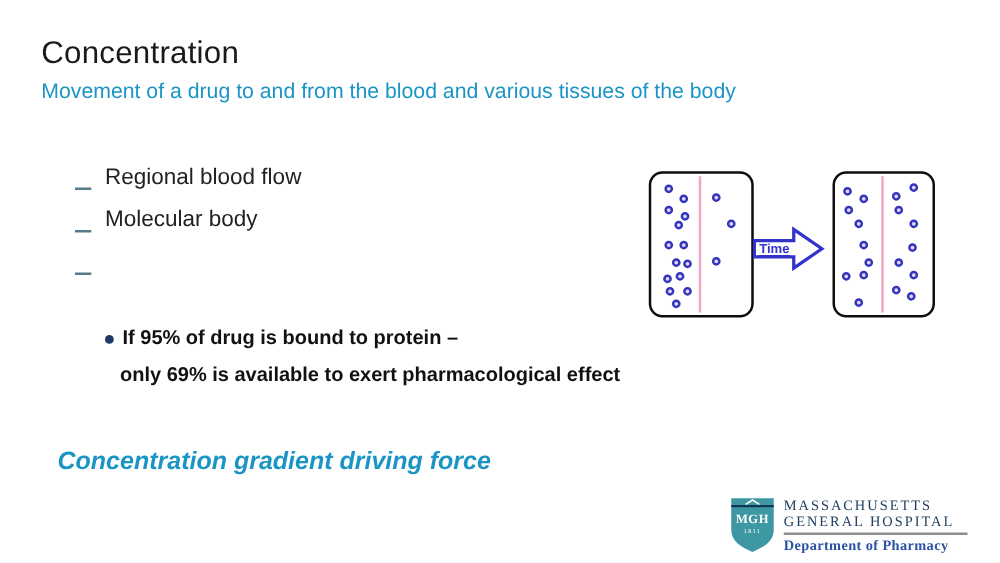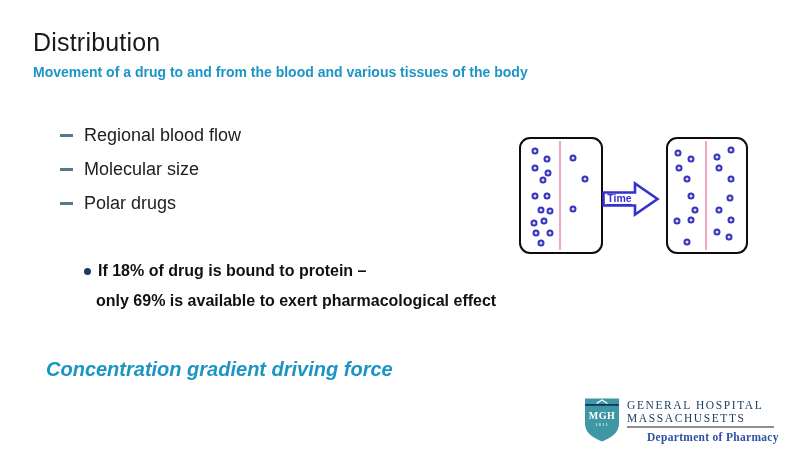--- a/index.html
+++ b/index.html
@@ -8,25 +8,25 @@
     font-family:"Liberation Sans", sans-serif;
     --teal:#1c95c5; --dotblue:#3634bd; --pink:#f2a6c3; --arrow:#3333cc;
     --navy:#1b3a5c; --shield:#3e98a4; --deptblue:#2b52a3; --bulletnavy:#1f3864;
   }
   .slide{position:absolute;inset:0;}
   .title{
     position:absolute;left:33px;top:28px;font-size:25px;font-weight:400;color:#1a1a1a;
     letter-spacing:0.2px;white-space:nowrap;
   }
   .subtitle{
-    position:absolute;left:33px;top:61px;font-size:14px;font-weight:bold;color:var(--teal);
+    position:absolute;left:33px;top:61px;font-size:17px;font-weight:normal;color:var(--teal);
     line-height:23px;white-space:nowrap;
   }
   .bullets{position:absolute;left:60px;top:119px;}
-  .bullet-row{display:flex;align-items:center;height:33px;margin-bottom:1px;}
+  .bullet-row{display:flex;align-items:flex-end;height:33px;margin-bottom:1px;}
   .dash{
     width:13px;height:2.5px;background:#567a8a;margin-right:11px;flex:0 0 auto;
   }
   .bullet-label{font-size:18px;color:#212121;white-space:nowrap;}
   .subpoint{position:absolute;left:84px;top:257px;width:560px;}
   .subpoint-line1{display:flex;align-items:center;height:28px;}
   .navy-dot{
     width:7px;height:7px;border-radius:50%;background:var(--bulletnavy);
     margin-right:7px;flex:0 0 auto;
   }
@@ -55,53 +55,52 @@
   
   .logo{position:absolute;left:583px;top:397px;display:flex;align-items:flex-start;}
   .logo-text{margin-left:6px;padding-top:2px;}
   .org-line{
     font-family:"Liberation Serif", serif;color:var(--navy);font-size:11.5px;
     letter-spacing:1.6px;line-height:12.5px;white-space:nowrap;
   }
   .logo-rule{height:2px;background:#8e8e8e;margin:2px 0 3px 0;width:147px;}
   .dept-line{
     font-family:"Liberation Serif", serif;color:var(--deptblue);font-weight:bold;
-    font-size:11.5px;letter-spacing:0.3px;white-space:nowrap;margin-left:20px;
+    font-size:11.5px;letter-spacing:0.3px;white-space:nowrap;
   }
 </style>
 </head>
 <body style="--teal: #1c95c5; --dotblue: #3634bd; --pink: #f2a6c3; --arrow: #3333cc; --navy: #1b3a5c; --shield: #3e98a4; --deptblue: #2b52a3; --bulletnavy: #1f3864;">
 
 <div class="slide">
 
-  <div class="title">Distribution</div>
+  <div class="title">Concentration</div>
 
   <div class="subtitle">
     <div>Movement of a drug to and from the blood and various tissues of the body</div>
   </div>
 
   <div class="bullets">
     <div class="bullet-row">
       <span class="dash"></span>
       <span class="bullet-label">Regional blood flow</span>
     </div>
     <div class="bullet-row">
       <span class="dash"></span>
-      <span class="bullet-label">Molecular size</span>
+      <span class="bullet-label">Molecular body</span>
     </div>
     <div class="bullet-row">
       <span class="dash"></span>
-      <span class="bullet-label">Polar drugs</span>
     </div>
   </div>
 
   <div class="subpoint">
     <div class="subpoint-line1">
       <span class="navy-dot"></span>
-      <span class="subpoint-text">If 18% of drug is bound to protein –</span>
+      <span class="subpoint-text">If 95% of drug is bound to protein –</span>
     </div>
     <div class="subpoint-line2">
       <span class="subpoint-text">only 69% is available to exert pharmacological effect</span>
     </div>
   </div>
 
   <div class="footer-emphasis">Concentration gradient driving force</div>
 
   <div class="diag-box box-before">
     <span class="membrane"></span>
@@ -154,20 +153,20 @@
 
   <div class="logo">
     <svg width="38" height="46" viewBox="0 0 38 46">
       <path d="M2,1.5 H36 V26.5 C36,36 28.5,40.5 19,44.5 C9.5,40.5 2,36 2,26.5 Z" fill="#3e98a4"></path>
       <rect x="2" y="7" width="34" height="1.8" fill="#15355e"></rect>
       <path d="M13.5,6.5 L19,3 L24.5,6.5" fill="none" stroke="#ffffff" stroke-width="1.2"></path>
       <text x="19" y="21.5" text-anchor="middle" font-family="Liberation Serif, serif" font-size="10" font-weight="bold" fill="#ffffff" letter-spacing="0.5">MGH</text>
       <text x="19" y="29" text-anchor="middle" font-family="Liberation Serif, serif" font-size="5" fill="#ffffff" letter-spacing="1">1811</text>
     </svg>
     <div class="logo-text">
+      <div class="org-line">MASSACHUSETTS</div>
       <div class="org-line">GENERAL HOSPITAL</div>
-      <div class="org-line">MASSACHUSETTS</div>
       <div class="logo-rule"></div>
       <div class="dept-line">Department of Pharmacy</div>
     </div>
   </div>
 
 </div>
 
 </body></html>

